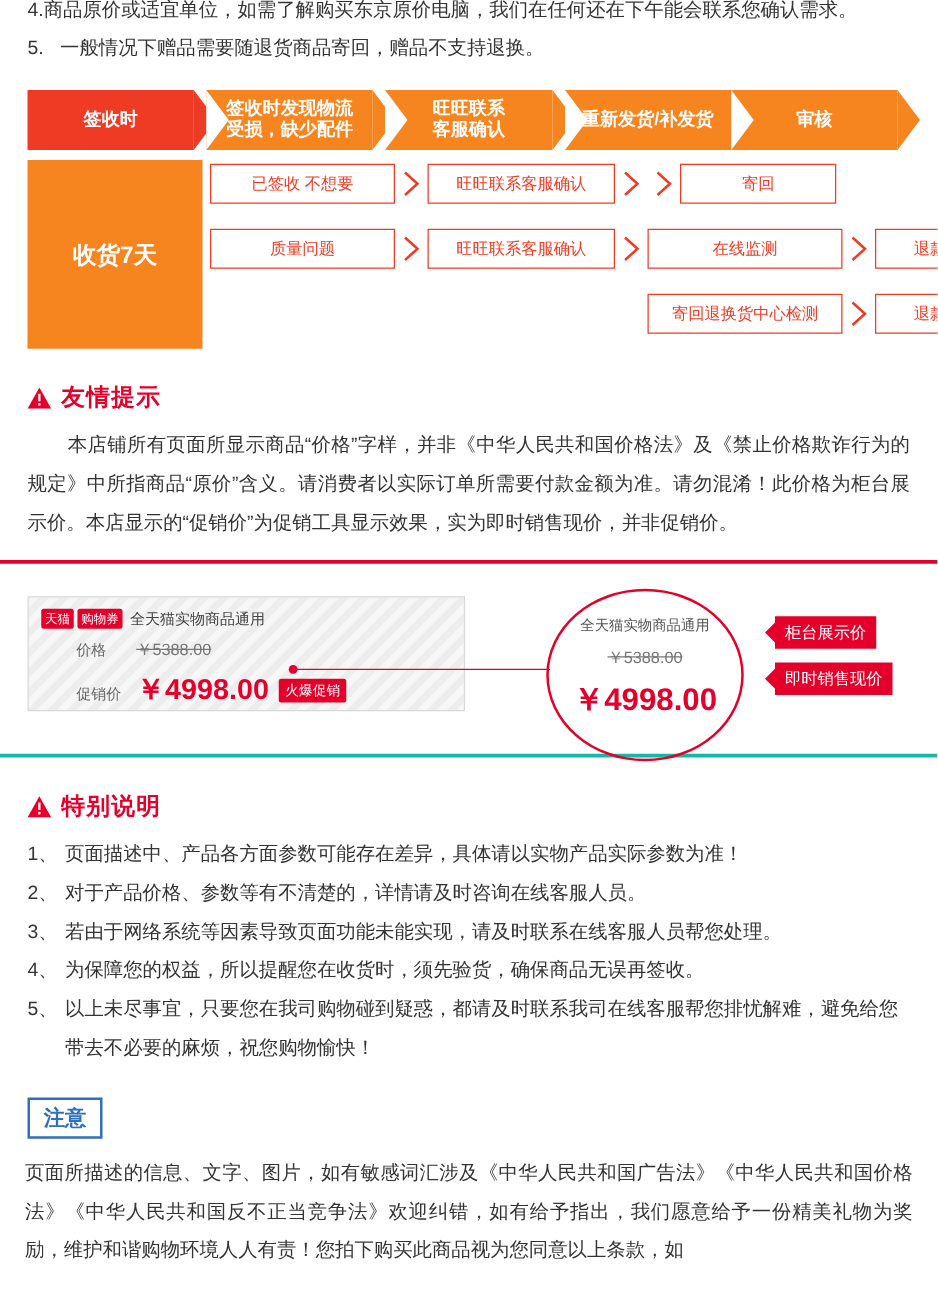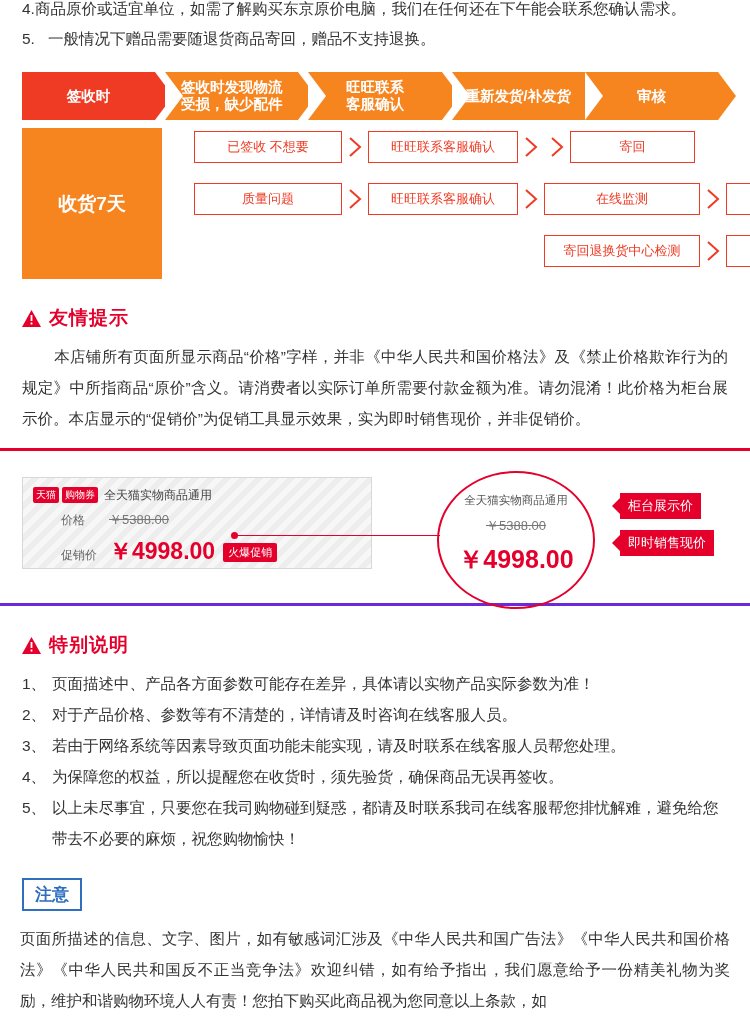--- a/index.html
+++ b/index.html
@@ -102,21 +102,21 @@
   .flow-left {
     width: 140px;
     flex: none;
     background: #f6851f;
     color: #fff;
     font-size: 19px;
     font-weight: bold;
     display: flex;
     align-items: center;
     justify-content: center;
-    margin-right: 32px;
+    margin-right: 6px;
     height: 151px;
   }
   .flow-right { flex: 1; }
   .frow {
     display: flex;
     align-items: center;
     height: 38px;
     margin-bottom: 14px;
   }
   .frow:last-child { margin-bottom: 0; }
@@ -181,21 +181,21 @@
     line-height: 31px;
     text-align: justify;
     color: #333;
   }
   .para .indent { display: inline-block; width: 32px; }
 
   
   .price-box {
     margin: 14px 0 0 0;
     border-top: 3px solid #e4002b;
-    border-bottom: 3px solid #6d28d9;
+    border-bottom: 3px solid #14b8a6;
     padding: 16px 22px 18px 22px;
     position: relative;
     height: 158px;
   }
   .price-inner { display: flex; position: relative; height: 100%; }
 
   .tag-card {
     width: 350px;
     border: 1px solid #d8d8d8;
     background: linear-gradient(135deg,#f7f7f7 25%,#ededed 25%,#ededed 50%,#f7f7f7 50%,#f7f7f7 75%,#ededed 75%);

